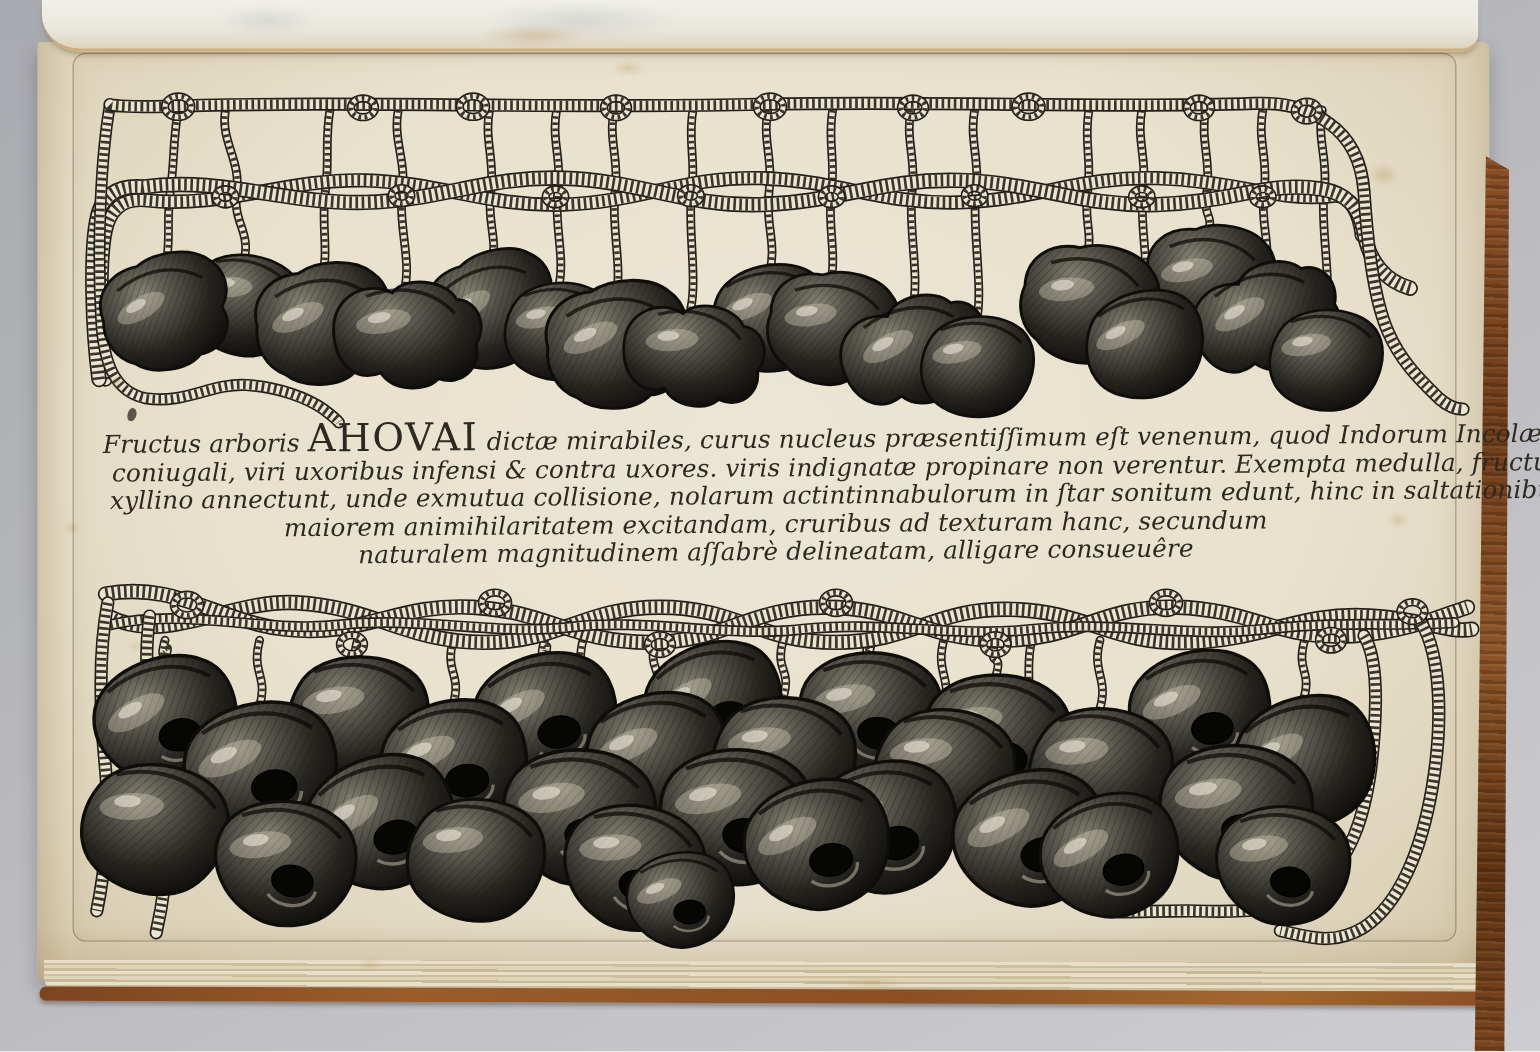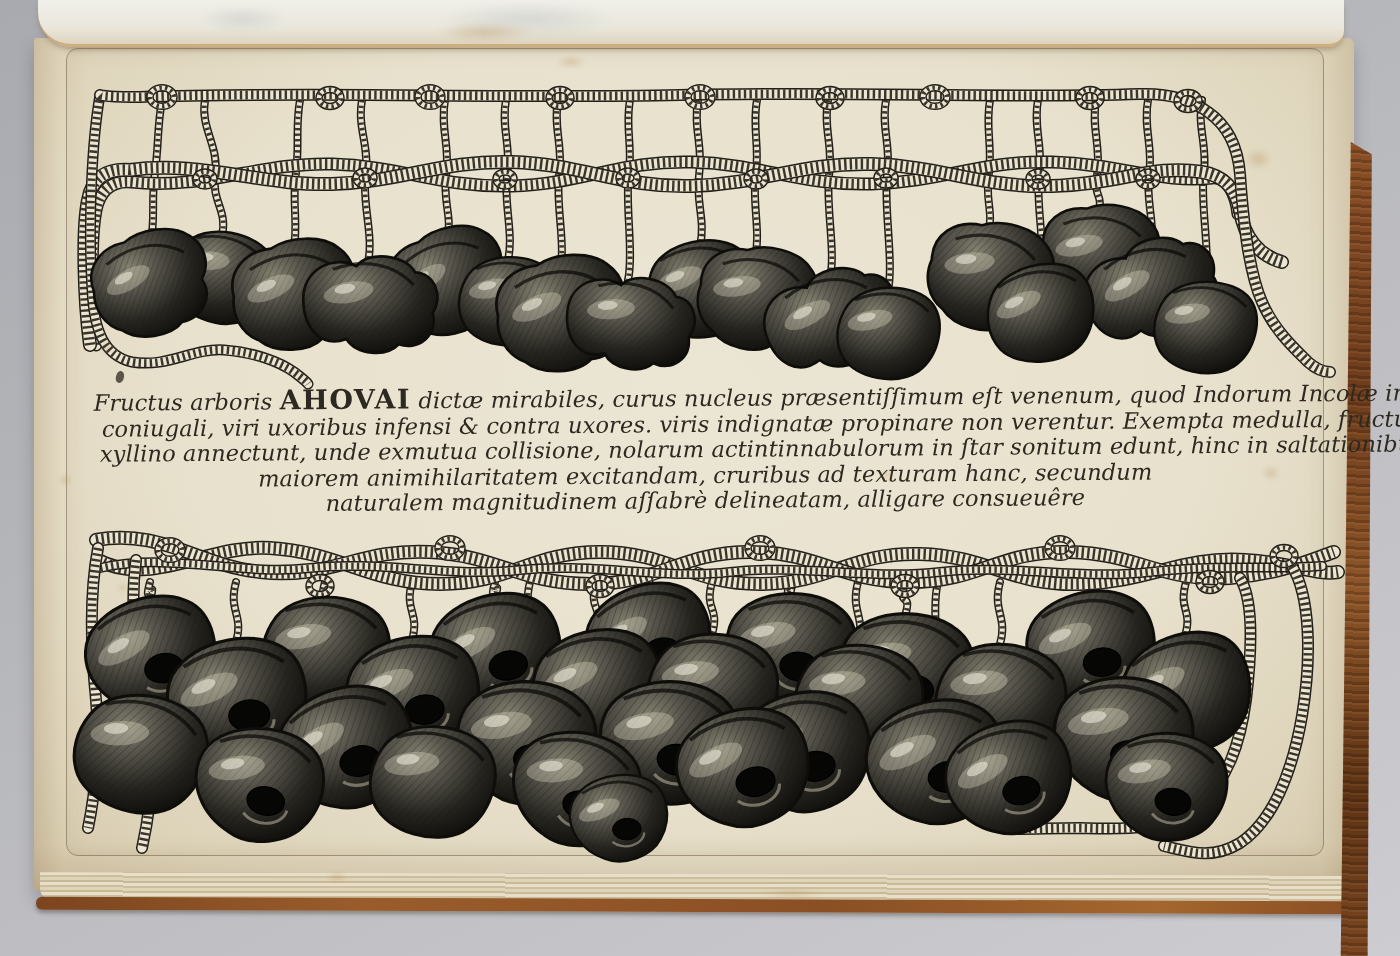--- a/index.html
+++ b/index.html
@@ -62,21 +62,21 @@
   }
   
   svg.engraving{position:absolute;left:0;top:0;width:1400px;height:956px;pointer-events:none;}
   
   .caption{
     position:absolute;left:78px;top:384px;width:1254px;
     transform:rotate(-0.45deg);
     color:#2e2920;font-style:italic;
   }
   .cl{white-space:nowrap;font-size:22.5px;line-height:25.5px;letter-spacing:0.1px;}
-  .cl .caps{font-style:normal;font-size:27px;letter-spacing:1.6px;font-weight:bold;}
+  .cl .caps{font-style:normal;font-size:35px;letter-spacing:1.6px;}
   .l1{margin-left:16px;}
   .l2{margin-left:24px;}
   .l3{margin-left:22px;}
   .l4,.l5{text-align:center;}
   .ink-speck{
     position:absolute;left:116px;top:371px;width:8px;height:12px;
     background:#3a332a;border-radius:45% 55% 50% 50%;opacity:.8;transform:rotate(18deg);
   }
   
   .spot{position:absolute;border-radius:50%;filter:blur(2px);

